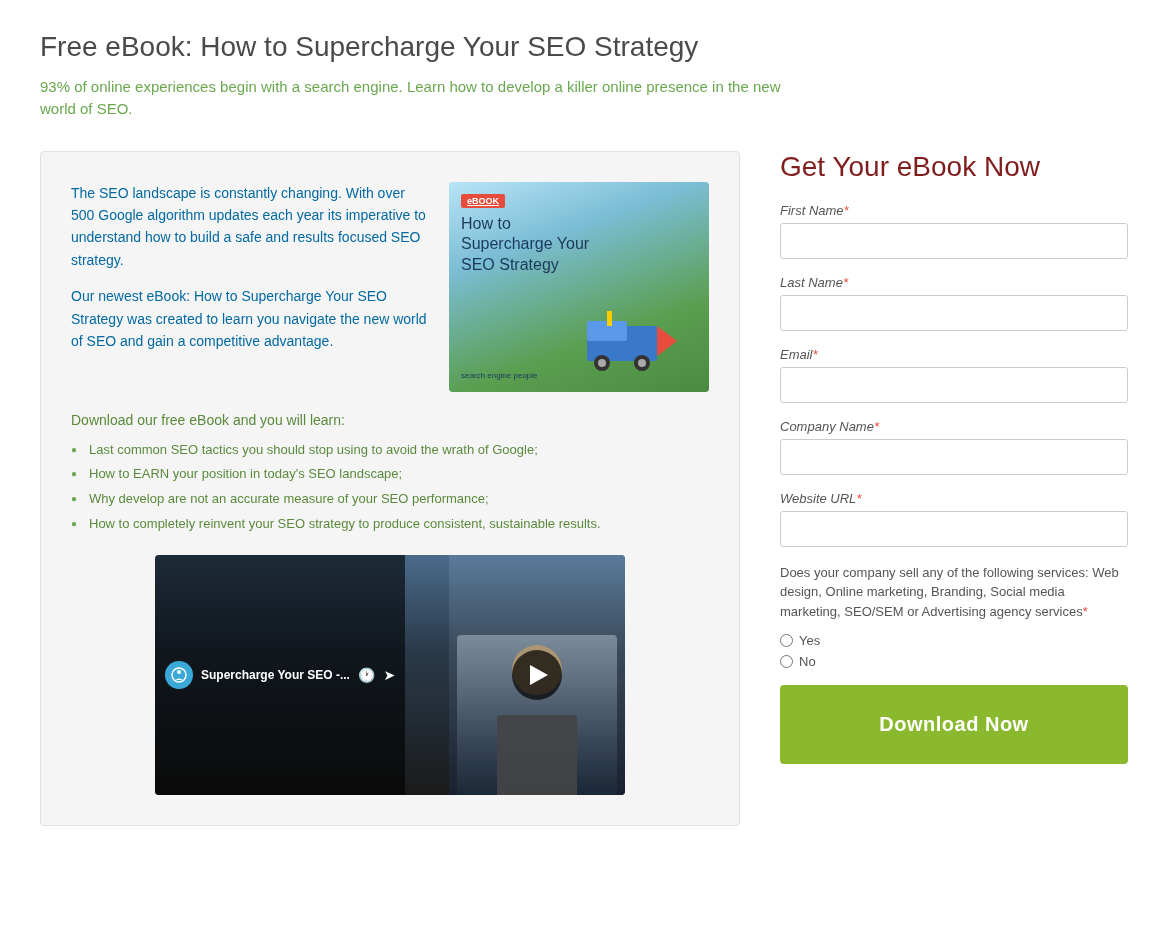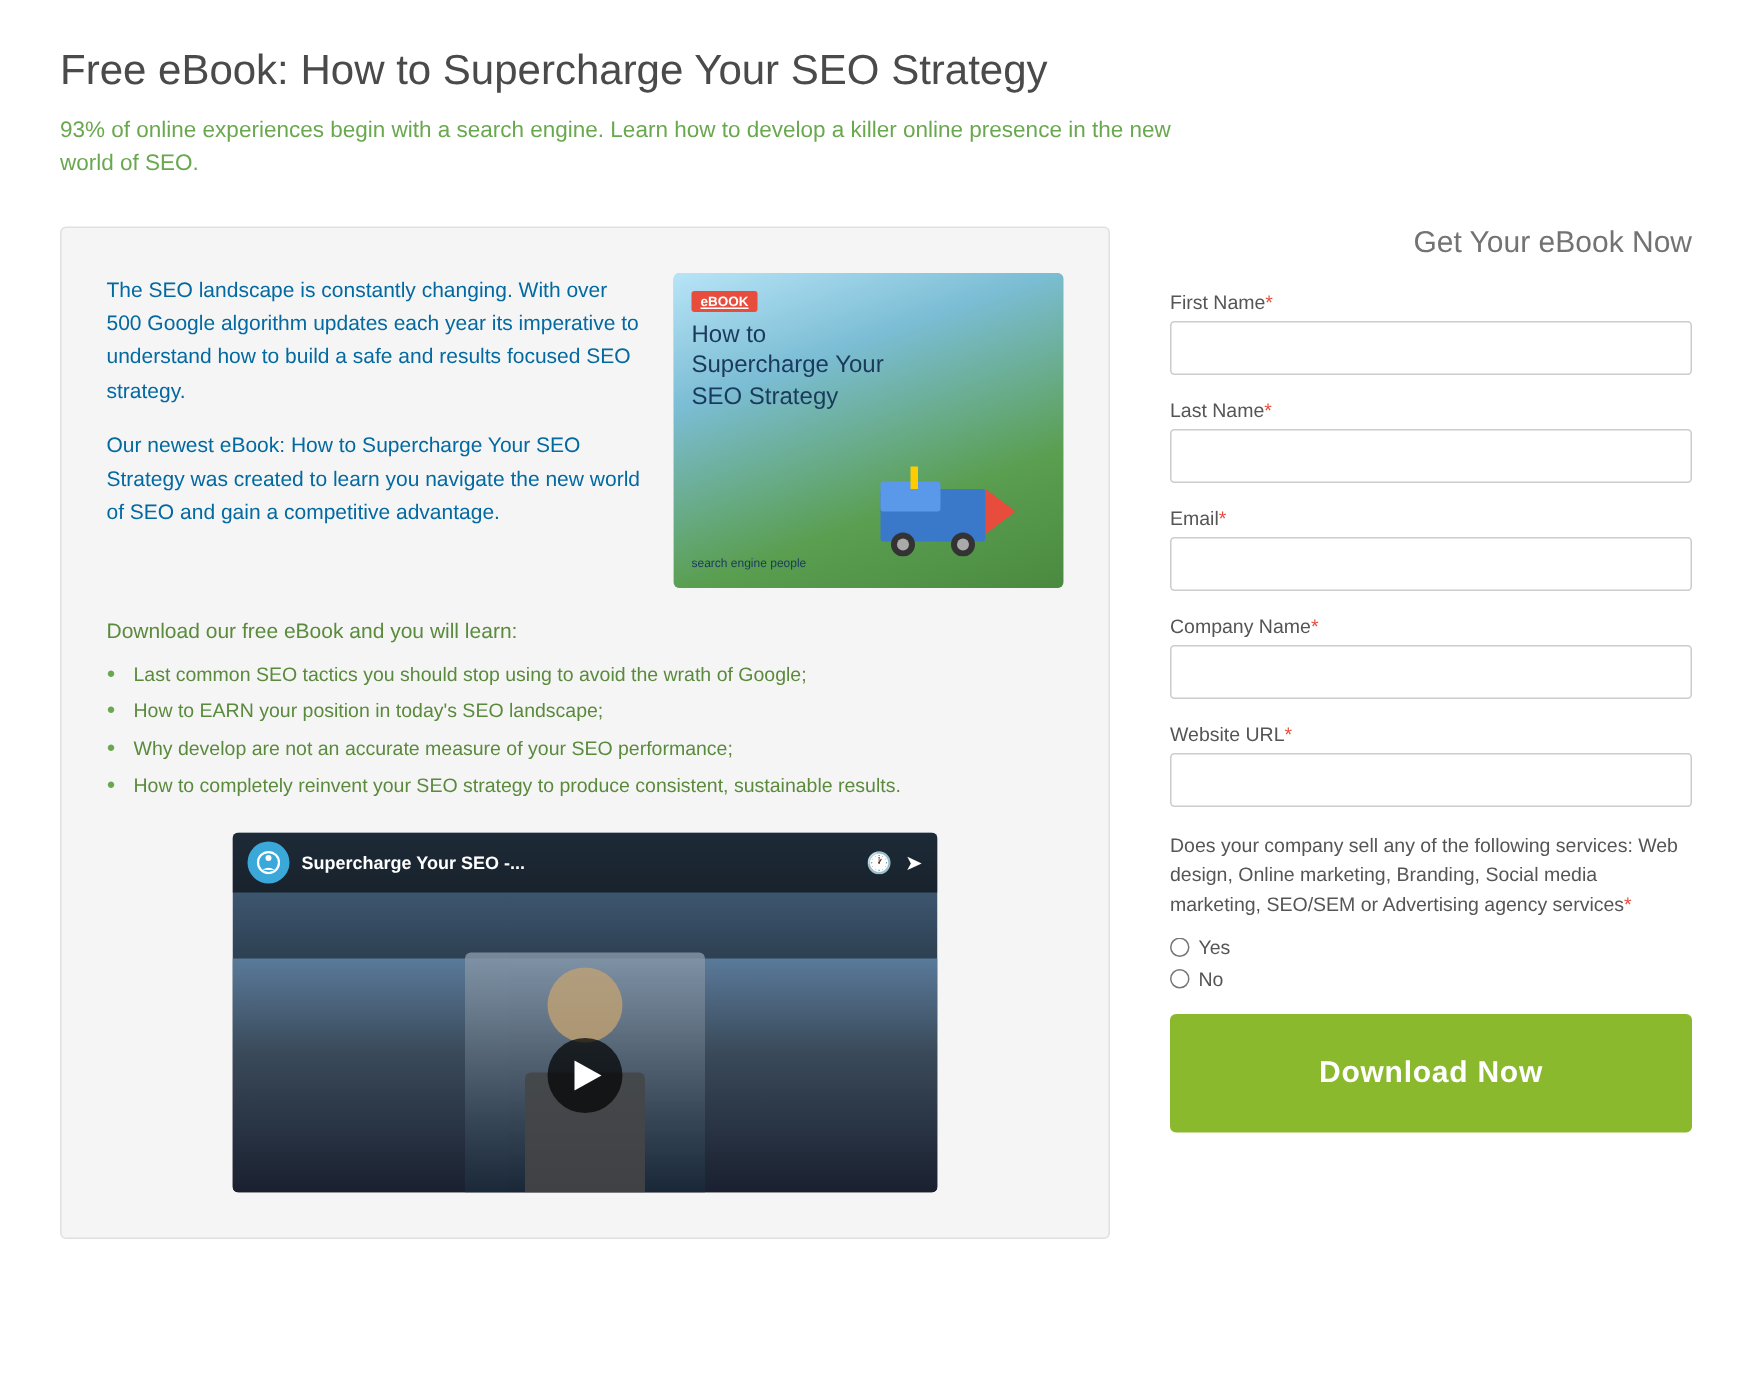--- a/index.html
+++ b/index.html
@@ -154,21 +154,20 @@
       overflow: hidden;
       position: relative;
       margin: 0 auto;
     }
 
     .video-bg {
       width: 100%;
       height: 100%;
       background: linear-gradient(180deg, #4a6a8a 0%, #2a3a4a 40%, #1a1a1a 100%);
       display: flex;
-      flex-direction: column;
       gap: 44px;
     }
 
     .video-top-bar {
       background: rgba(0,0,0,0.6);
       padding: 6px 10px;
       display: flex;
       align-items: center;
       gap: 8px;
     }
@@ -232,36 +231,36 @@
       margin-left: 4px;
     }
 
     
     .form-panel {
       flex: 1;
       min-width: 280px;
     }
 
     .form-title {
-      font-size: 20px;
-      color: #737373;
+      font-size: 28px;
+      color: #7f1d1d;
       font-weight: normal;
       margin-bottom: 20px;
-      text-align: right;
     }
 
     .form-group {
       margin-bottom: 16px;
     }
 
     .form-label {
       display: block;
       font-size: 13px;
       color: #555;
       margin-bottom: 5px;
+      font-style: italic;
     }
 
     .required-star {
       color: #e74c3c;
     }
 
     .form-input {
       width: 100%;
       height: 36px;
       border: 1px solid #ccc;

